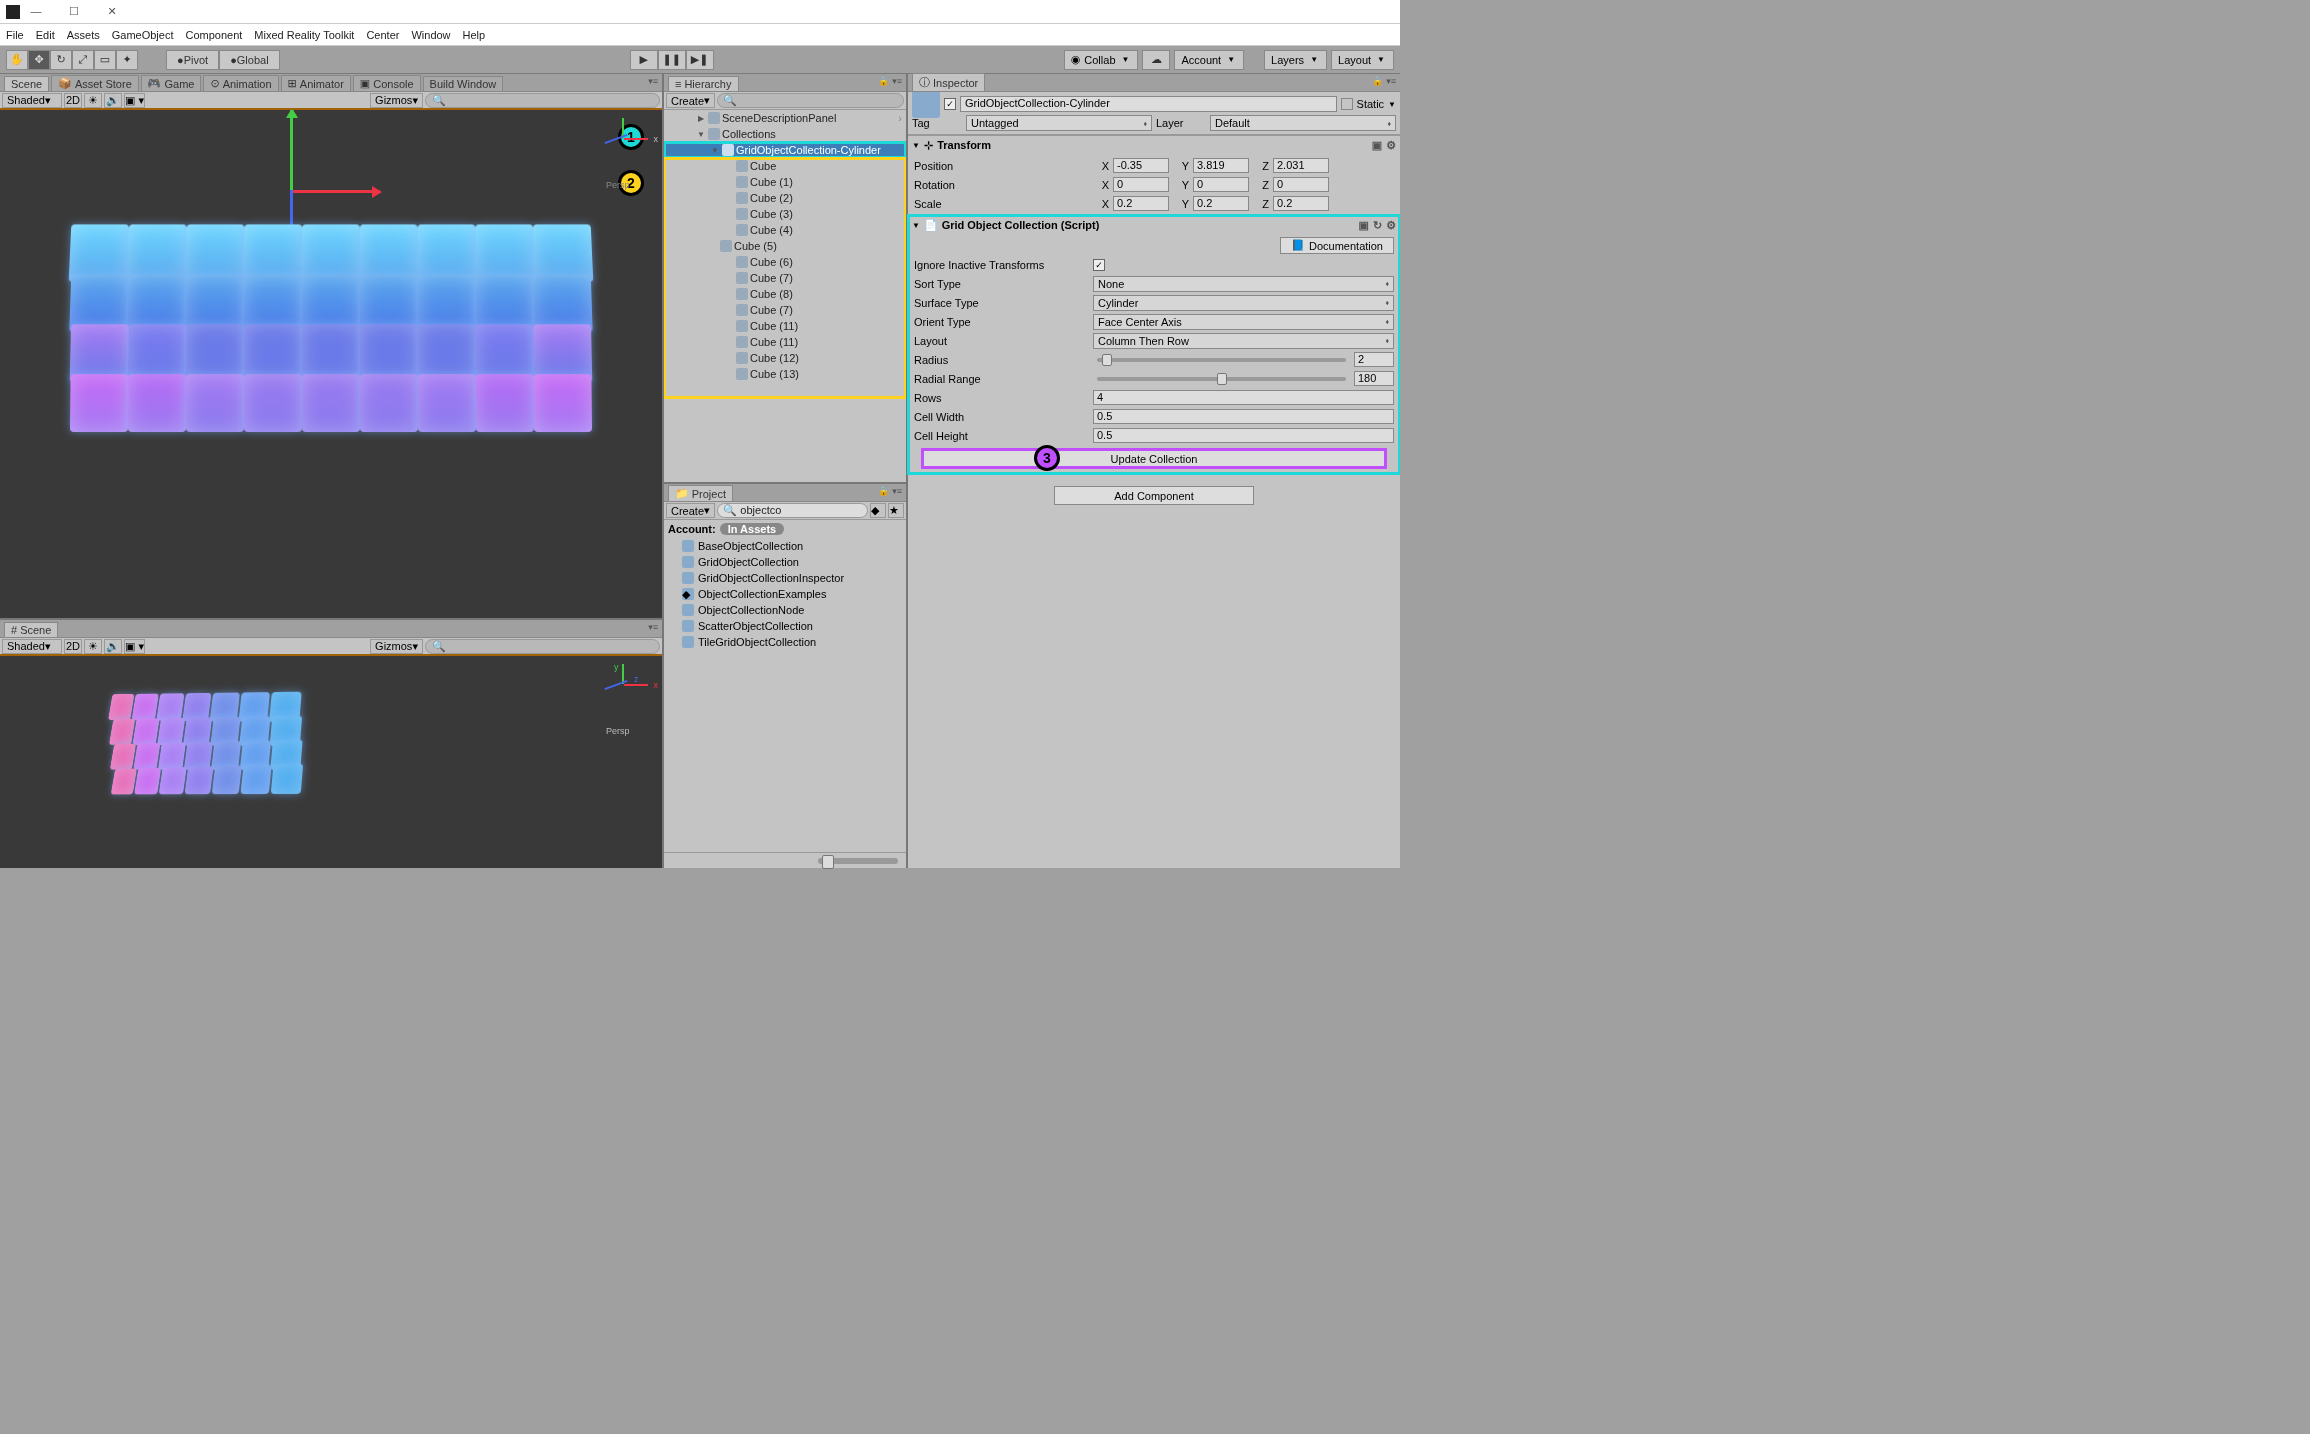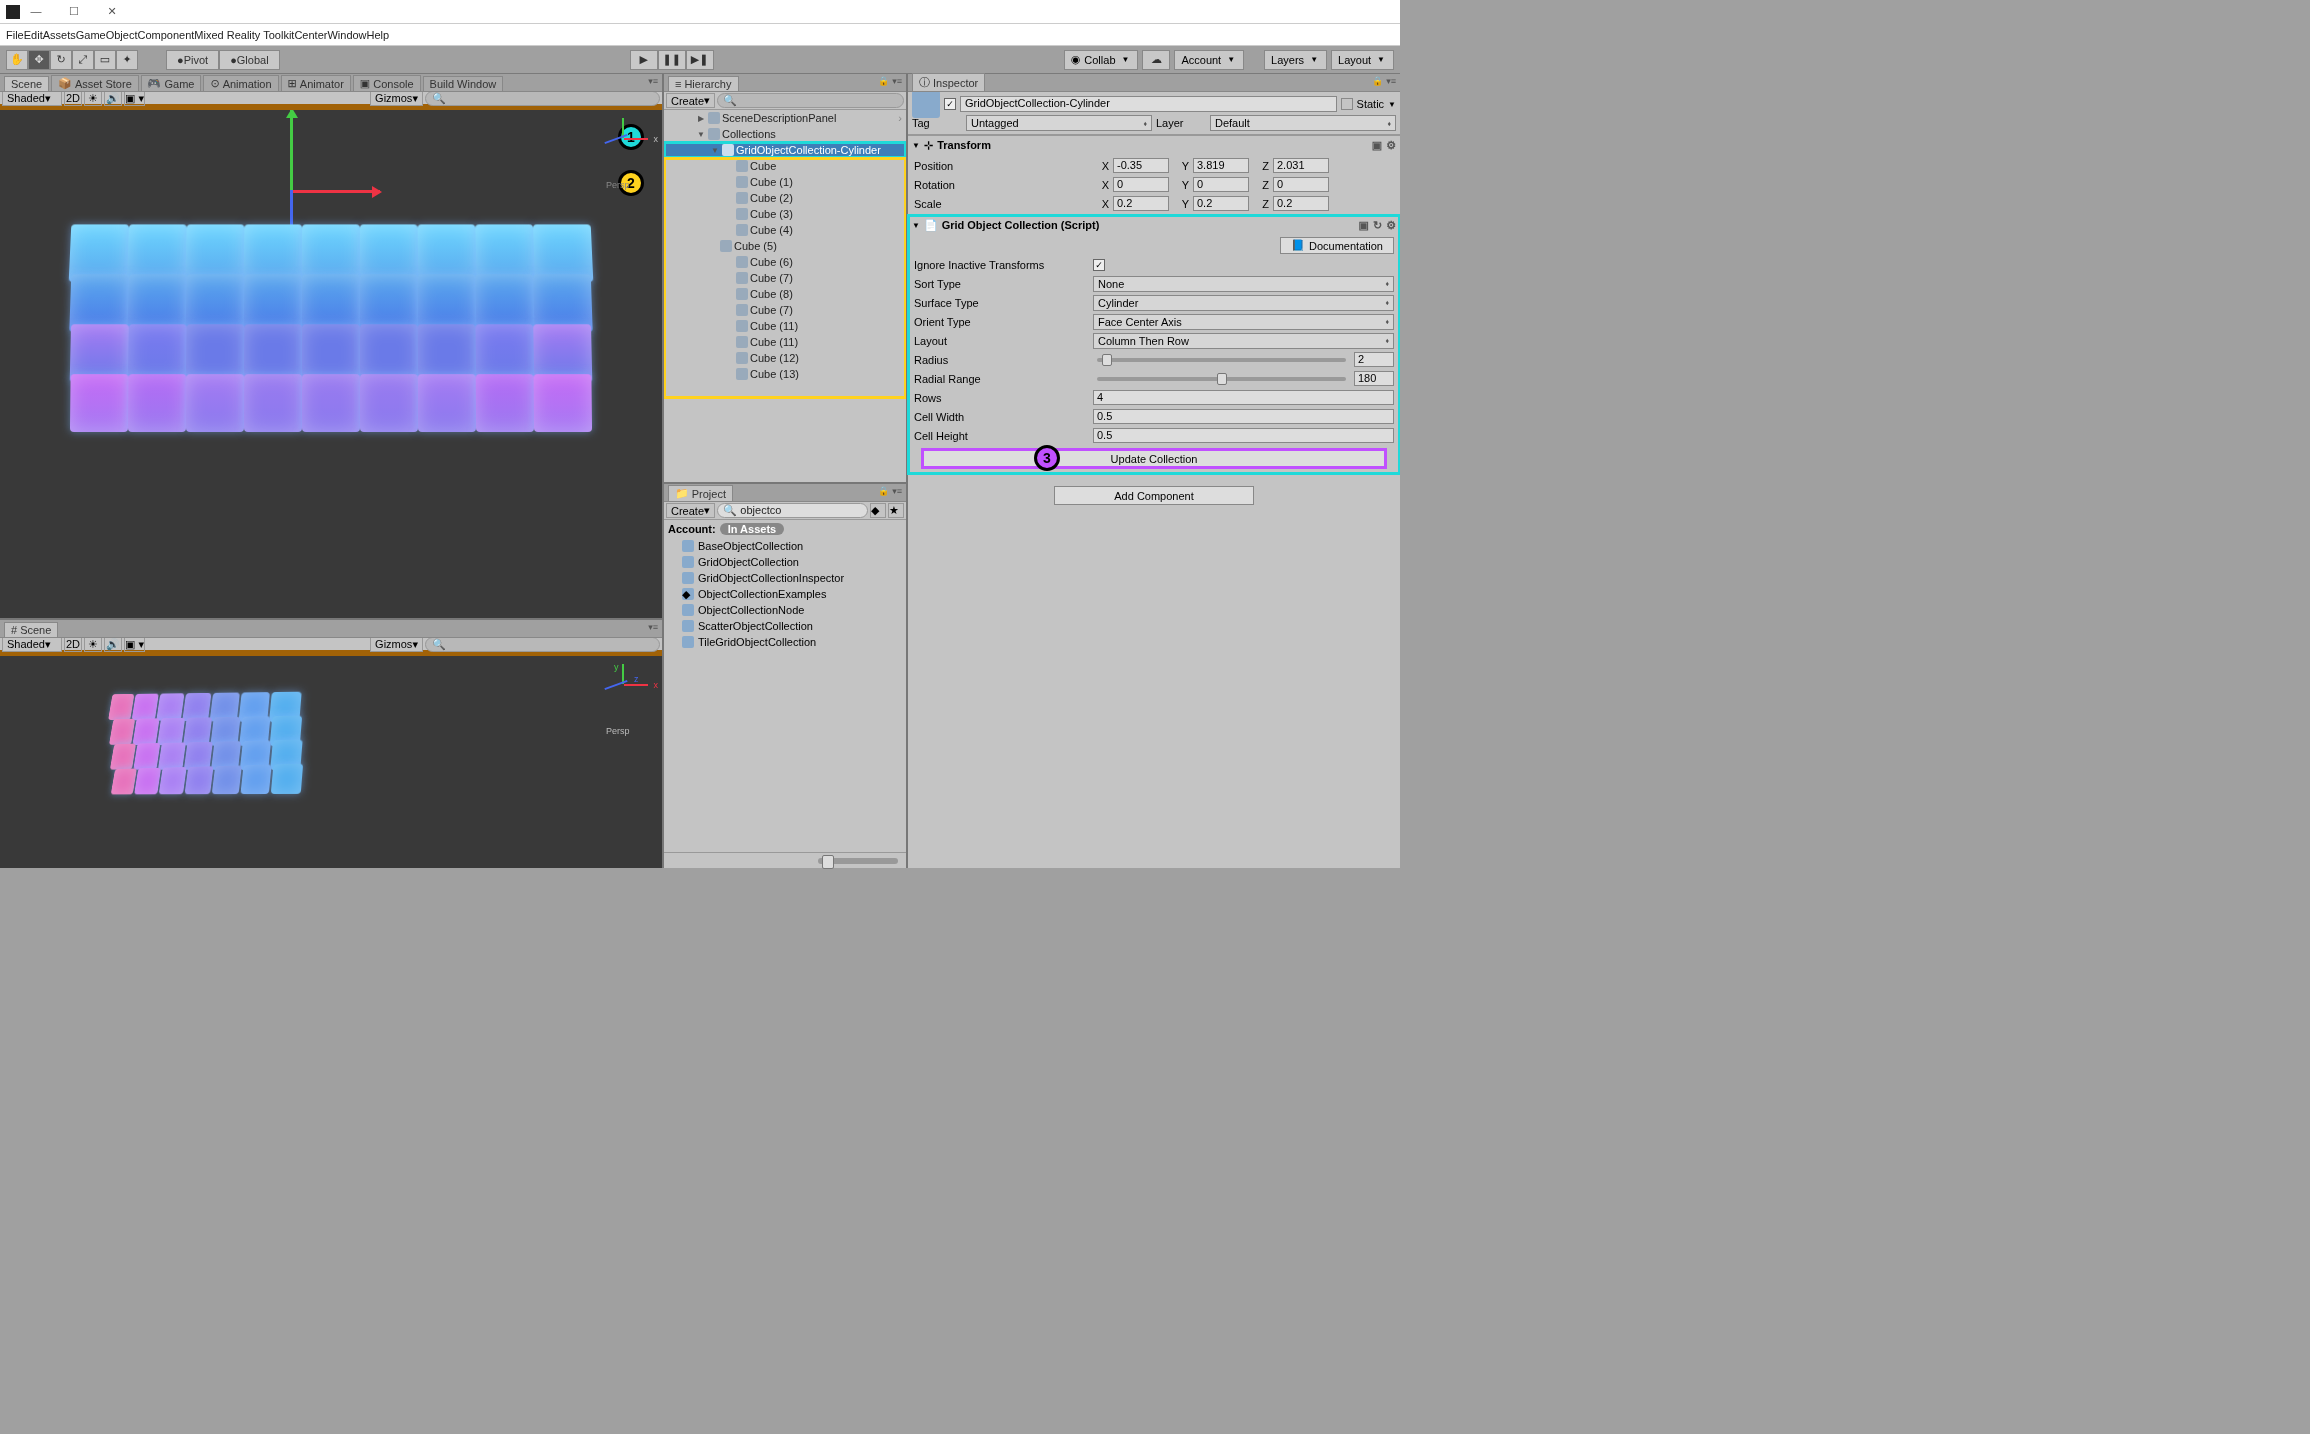--- a/index.html
+++ b/index.html
@@ -6,21 +6,21 @@
 body { background: #a0a0a0; width: 1400px; height: 869px; overflow: hidden; }
 
 
 .titlebar { background: #fff; height: 24px; display: flex; align-items: center; padding: 0 6px; border-bottom: 1px solid #ccc; }
 .titlebar .unity-logo { width: 14px; height: 14px; background: #222; margin-right: 6px; }
 .titlebar .title-text { flex: 1; color: #333; }
 .titlebar .win-btns { display: flex; gap: 18px; color: #555; font-size: 14px; }
 .titlebar .win-btn { width: 20px; text-align: center; cursor: default; }
 
 
-.menubar { background: #fff; height: 22px; display: flex; align-items: center; padding: 0 6px; border-bottom: 1px solid #ccc; }
+.menubar { background: #fff; height: 22px; display: flex; align-items: center; padding: 0 6px; gap: 12px; border-bottom: 1px solid #ccc; }
 .menubar span { color: #222; }
 
 
 .toolbar { background: #a0a0a0; height: 28px; display: flex; align-items: center; padding: 0 6px; gap: 4px; border-bottom: 1px solid #7a7a7a; }
 .tb-group { display: flex; }
 .tb-btn { background: #c8c8c8; border: 1px solid #888; height: 20px; min-width: 22px; display: flex; align-items: center; justify-content: center; color: #333; }
 .tb-btn.dark { background: #5a5a5a; color: #ddd; }
 .tb-btn.wide { padding: 0 10px; }
 .tb-spacer { flex: 1; }
 .tb-pill { background: #c8c8c8; border: 1px solid #888; height: 20px; padding: 0 8px 0 6px; display: flex; align-items: center; gap: 4px; }
@@ -32,21 +32,21 @@
 
 .left-col { width: 662px; display: flex; flex-direction: column; background: #a0a0a0; }
 
 
 .tabstrip { background: #a0a0a0; height: 18px; display: flex; align-items: flex-end; padding: 0 4px; gap: 2px; border-bottom: 1px solid #888; position: relative; }
 .tab { background: #c4c4c4; border: 1px solid #888; border-bottom: none; padding: 1px 6px; color: #333; display: flex; align-items: center; gap: 3px; }
 .tab.inactive { background: #a8a8a8; }
 .tabstrip .options { position: absolute; right: 4px; top: 2px; color: #555; font-size: 9px; }
 
 
-.scenectrl { background: #c4c4c4; height: 18px; display: flex; align-items: center; gap: 2px; padding: 0 2px; border-bottom: 6px solid #a16207; }
+.scenectrl { background: #c4c4c4; height: 18px; display: flex; align-items: center; gap: 2px; padding: 0 2px; border-bottom: 2px solid #a16207; }
 .scenectrl .dd { background: #c4c4c4; border: 1px solid #999; padding: 0 4px; height: 15px; display: flex; align-items: center; min-width: 60px; }
 .scenectrl .dd.narrow { min-width: 20px; }
 .scenectrl .sm-btn { border: 1px solid #999; height: 15px; min-width: 18px; display: flex; align-items: center; justify-content: center; }
 .scenectrl .search { flex: 1; border: 1px solid #999; border-radius: 8px; height: 15px; padding: 0 6px; background: #b8b8b8; color: #666; }
 
 
 .viewport { background: #393939; position: relative; flex: 1; display: flex; align-items: center; justify-content: center; overflow: hidden; }
 .viewport.main-v { height: 474px; }
 .gizmo-widget { position: absolute; top: 8px; right: 8px; width: 60px; height: 70px; }
 .gizmo-widget .axis { position: absolute; width: 24px; height: 2px; }

